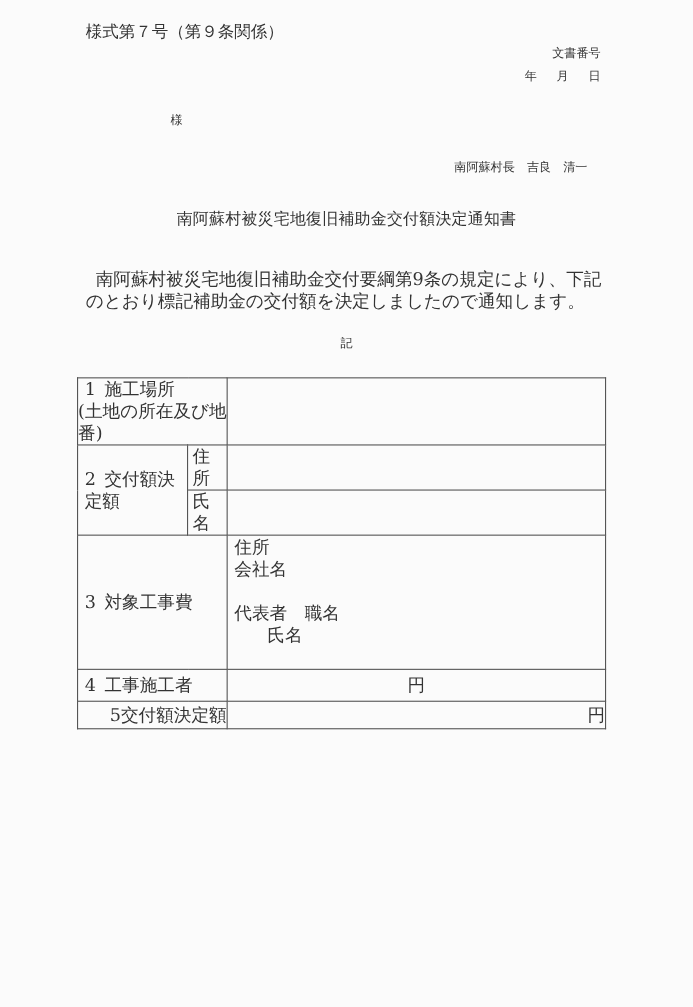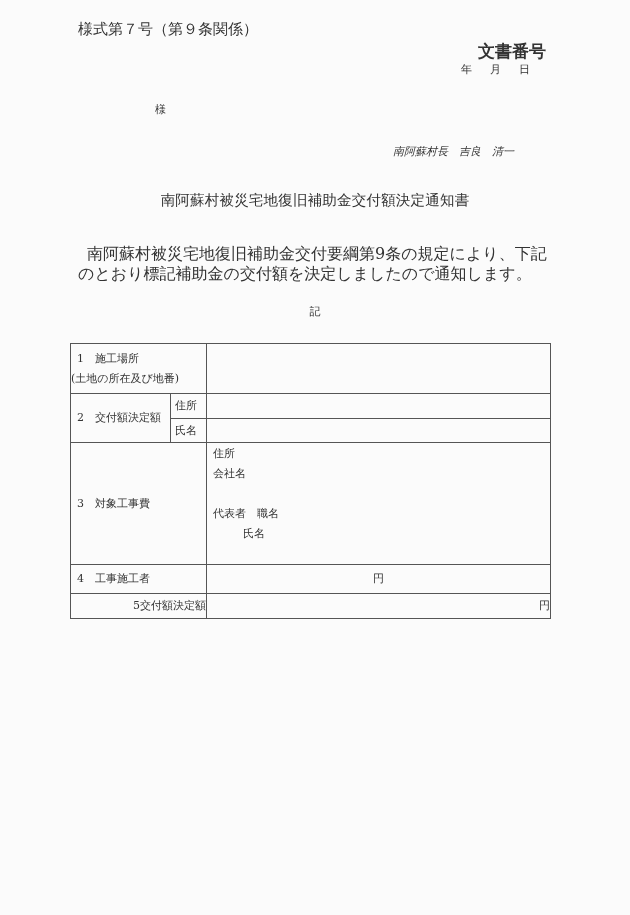--- a/index.html
+++ b/index.html
@@ -11,41 +11,41 @@
       width: 630px;
       height: 915px;
       position: relative;
       overflow: hidden;
       font-family: "DejaVu Serif", "Liberation Serif", serif;
       color: #333;
       font-size: 11px;
     }
     .abs { position: absolute; white-space: nowrap; line-height: 1; }
     #form-label { left: 78px; top: 22px; font-size: 15px; }
-    #doc-number { right: 84px; top: 43px; font-size: 17px; font-weight: bold; }
-    #date-line { right: 100px; top: 64px; font-size: 11px; word-spacing: 0; }
+    #doc-number { right: 84px; top: 43px; font-size: 11px; }
+    #date-line { right: 84px; top: 64px; font-size: 11px; word-spacing: 0; }
     #date-line span { display: inline-block; }
     #date-line .gap { width: 18px; }
     #addressee { left: 155px; top: 104px; font-size: 11px; }
-    #issuer { left: 393px; top: 146px; font-size: 11px; font-style: italic; }
+    #issuer { left: 413px; top: 146px; font-size: 11px; }
     #doc-title { left: 0; width: 630px; text-align: center; top: 193px; font-size: 14.5px; letter-spacing: 0.2px; font-family: Liberation Serif, serif; }
     #body-text {
       left: 78px; top: 244px; width: 475px;
       font-size: 16px; line-height: 20px; white-space: normal;
       text-indent: 9px;
     }
     #ki { left: 0; width: 630px; text-align: center; top: 306px; font-size: 11px; }
 
     table#detail-table {
       position: absolute;
       left: 70px;
       top: 343px;
       width: 480px;
       border-collapse: collapse;
-      font-size: 11px;
+      font-size: 16px;
       table-layout: fixed;
     }
     #detail-table td {
       border: 1px solid #555;
       padding: 0 0 0 6px;
       vertical-align: middle;
       line-height: 20px;
     }
     #detail-table col.c1 { width: 100px; }
     #detail-table col.c2 { width: 36px; }

